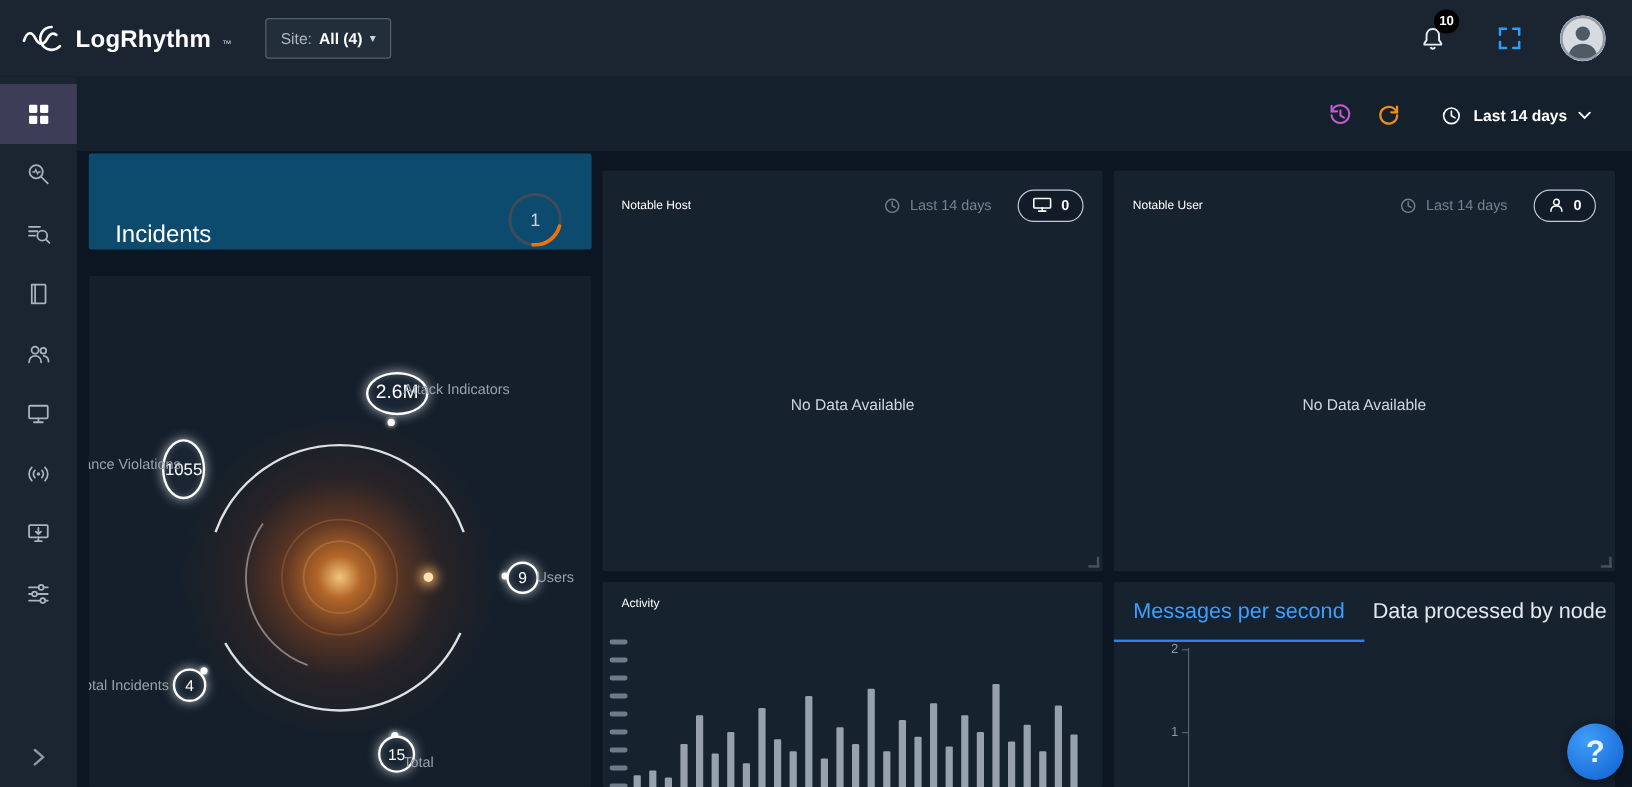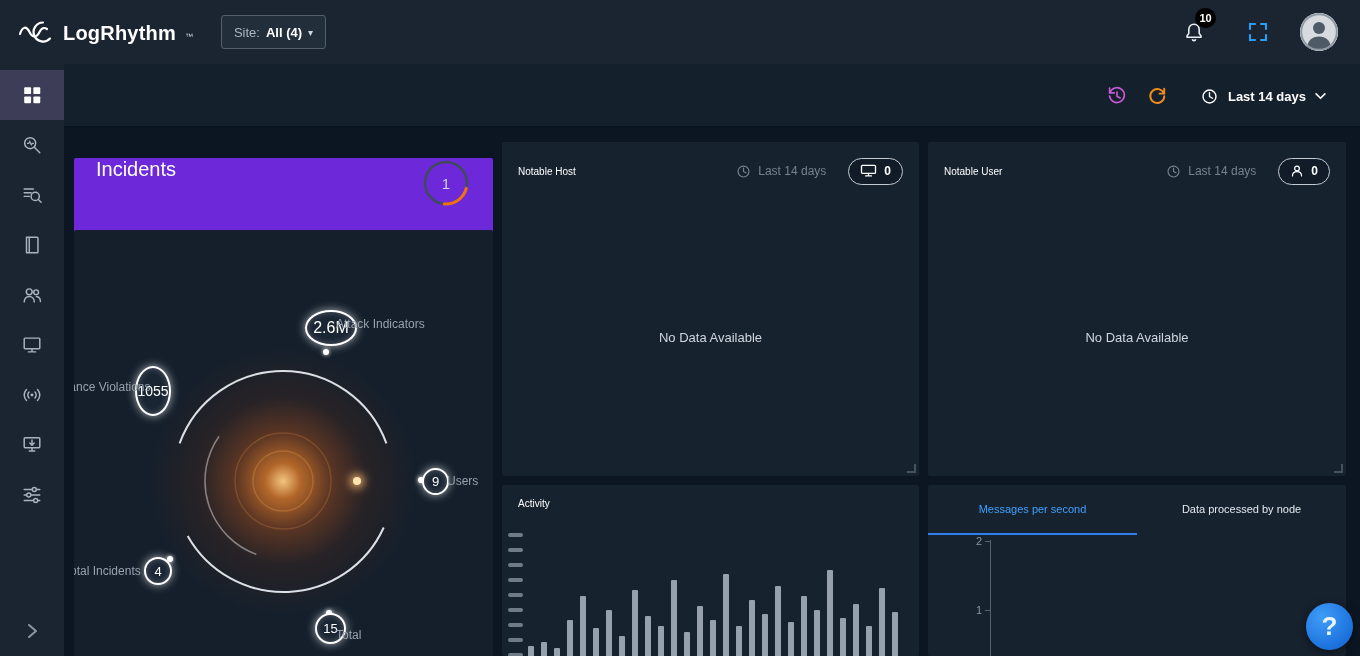--- a/index.html
+++ b/index.html
@@ -46,22 +46,22 @@
   .toolbar{position:absolute;left:64px;top:64px;width:1296px;height:64px;background:#15202d;
     box-shadow:inset 0 -2px 0 #0a141f;display:flex;align-items:center;justify-content:flex-end;
     padding-right:34px;gap:6px}
   .tool-icon{width:34px;height:34px;display:flex;align-items:center;justify-content:center}
   .tool-restore{color:#c45ad4}
   .tool-refresh{color:#f08c1e}
   .timerange{display:flex;align-items:center;gap:9px;color:#fff;font-size:13px;font-weight:700;margin-left:20px}
 
   
   .card{position:absolute;background:#17222f;border-radius:2px}
-  .incidents-header{left:74px;top:158px;width:419px;height:80px;background:#6d28d9;
-    display:flex;align-items:flex-start;justify-content:space-between;padding:0 22px}
+  .incidents-header{left:74px;top:128px;width:419px;height:80px;background:#0c4a6e;
+    display:flex;align-items:flex-end;justify-content:space-between;padding:0 22px}
   .incidents-header h1{font-size:20px;color:#fff;font-weight:400}
   .ring{position:relative;width:50px;height:50px}
   .ring .num{position:absolute;inset:0;display:flex;align-items:center;justify-content:center;
     color:#cdd4db;font-size:15px}
 
   .incidents-body{left:74px;top:230px;width:419px;height:426px;background:#141f2b;overflow:hidden}
   .glow{position:absolute;left:69px;top:111px;width:280px;height:280px;border-radius:50%;
     background:radial-gradient(circle,rgba(255,205,130,.95) 0%,rgba(240,130,40,.72) 9%,
       rgba(190,85,25,.42) 24%,rgba(120,50,20,.20) 42%,rgba(20,31,43,0) 68%)}
   .center-dot{position:absolute;left:279px;top:247px;width:8px;height:8px;border-radius:50%;
@@ -100,21 +100,21 @@
   .panel-activity{left:502px;top:485px;width:417px;height:171px;overflow:hidden}
   .panel-activity .panel-title{position:absolute;left:16px;top:13px}
   .dashes{position:absolute;left:6px;top:48px;display:flex;flex-direction:column;gap:11px}
   .dash{width:15px;height:4px;border-radius:2px;background:#6f7b88}
   .bars{position:absolute;left:26px;right:8px;bottom:0;height:150px;display:flex;
     align-items:flex-end;gap:7px}
   .bar{width:6px;background:#96a1ad;border-radius:1px 1px 0 0;flex:none}
 
   .panel-metrics{left:928px;top:485px;width:418px;height:171px;overflow:hidden}
   .tabs{display:flex;height:50px}
-  .tab{flex:0 0 50%;display:flex;align-items:center;justify-content:center;font-size:11px;
+  .tab{flex:0 0 50%;display:flex;align-items:center;justify-content:center;font-size:18px;
     color:#e3e8ee;border-bottom:2px solid transparent}
   .tab.active{color:#3da0ff;border-bottom-color:#2f80ed}
   .axis-line{position:absolute;left:62px;top:55px;bottom:0;width:1px;background:#55616e}
   .tick-label{position:absolute;left:38px;width:16px;text-align:right;color:#8b97a4;font-size:11px}
   .tick-label.t2{top:50px}.tick-label.t1{top:119px}
   .tick-mark{position:absolute;left:57px;width:5px;height:1px;background:#55616e}
   .tick-mark.t2{top:56px}.tick-mark.t1{top:125px}
 
   .help{position:absolute;left:1306px;top:603px;width:47px;height:47px;border-radius:50%;
     background:radial-gradient(circle at 35% 30%,#3f9df8,#0d5fd0);color:#eaf4ff;font-size:26px;

